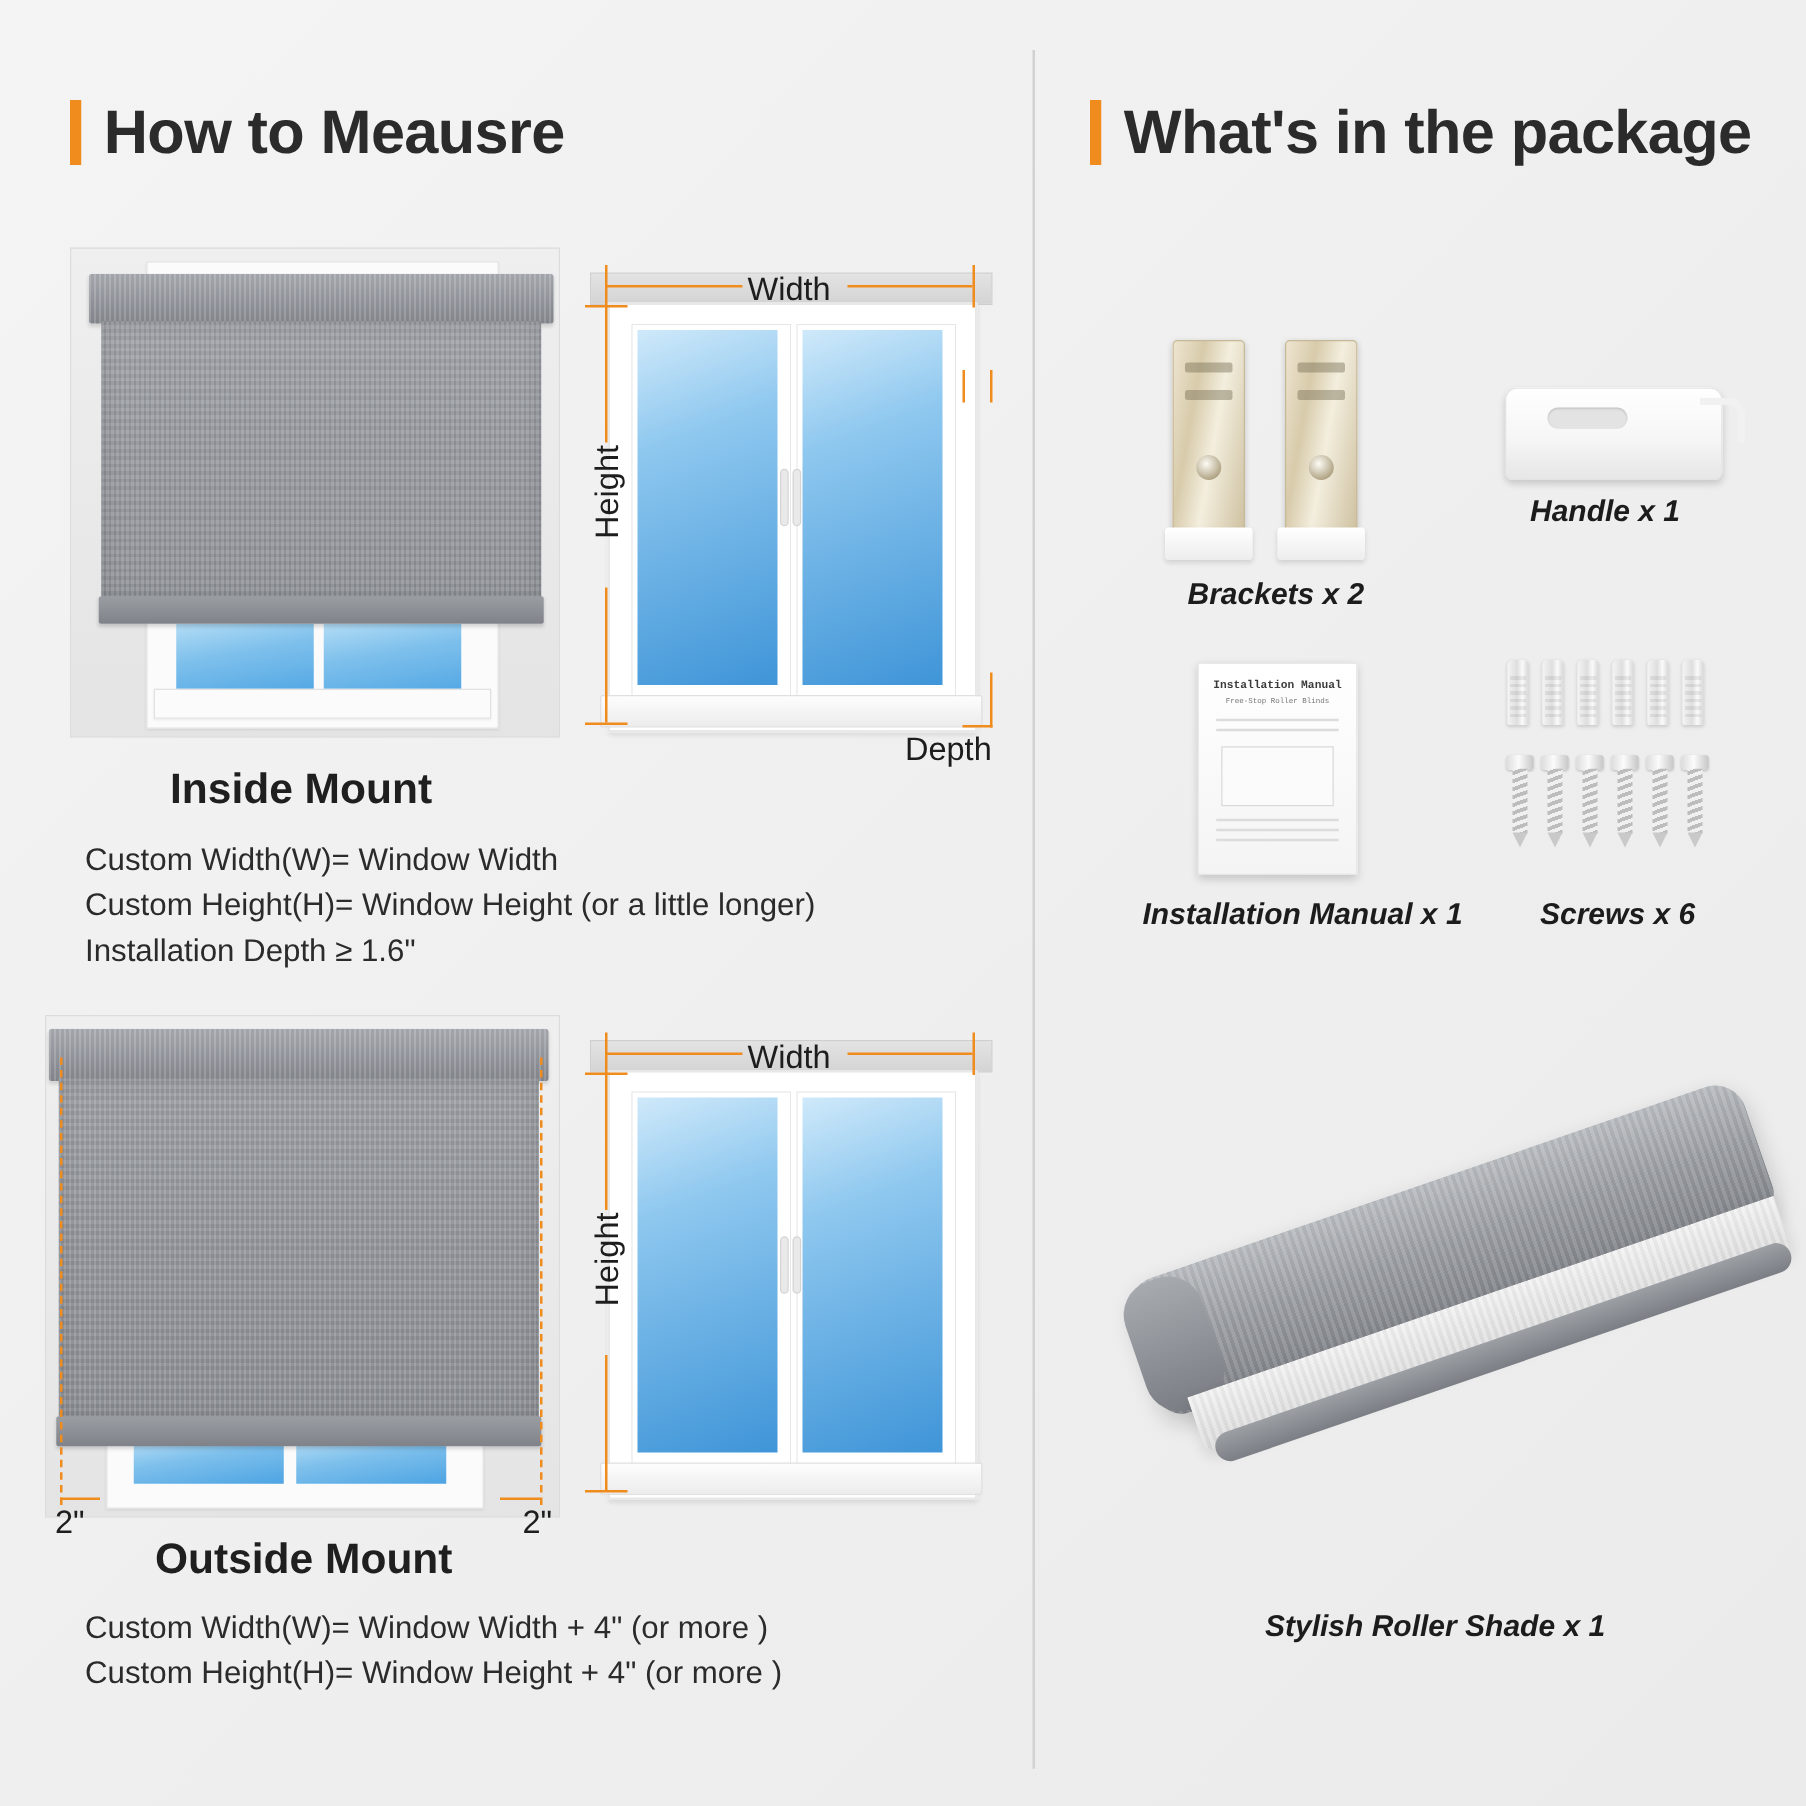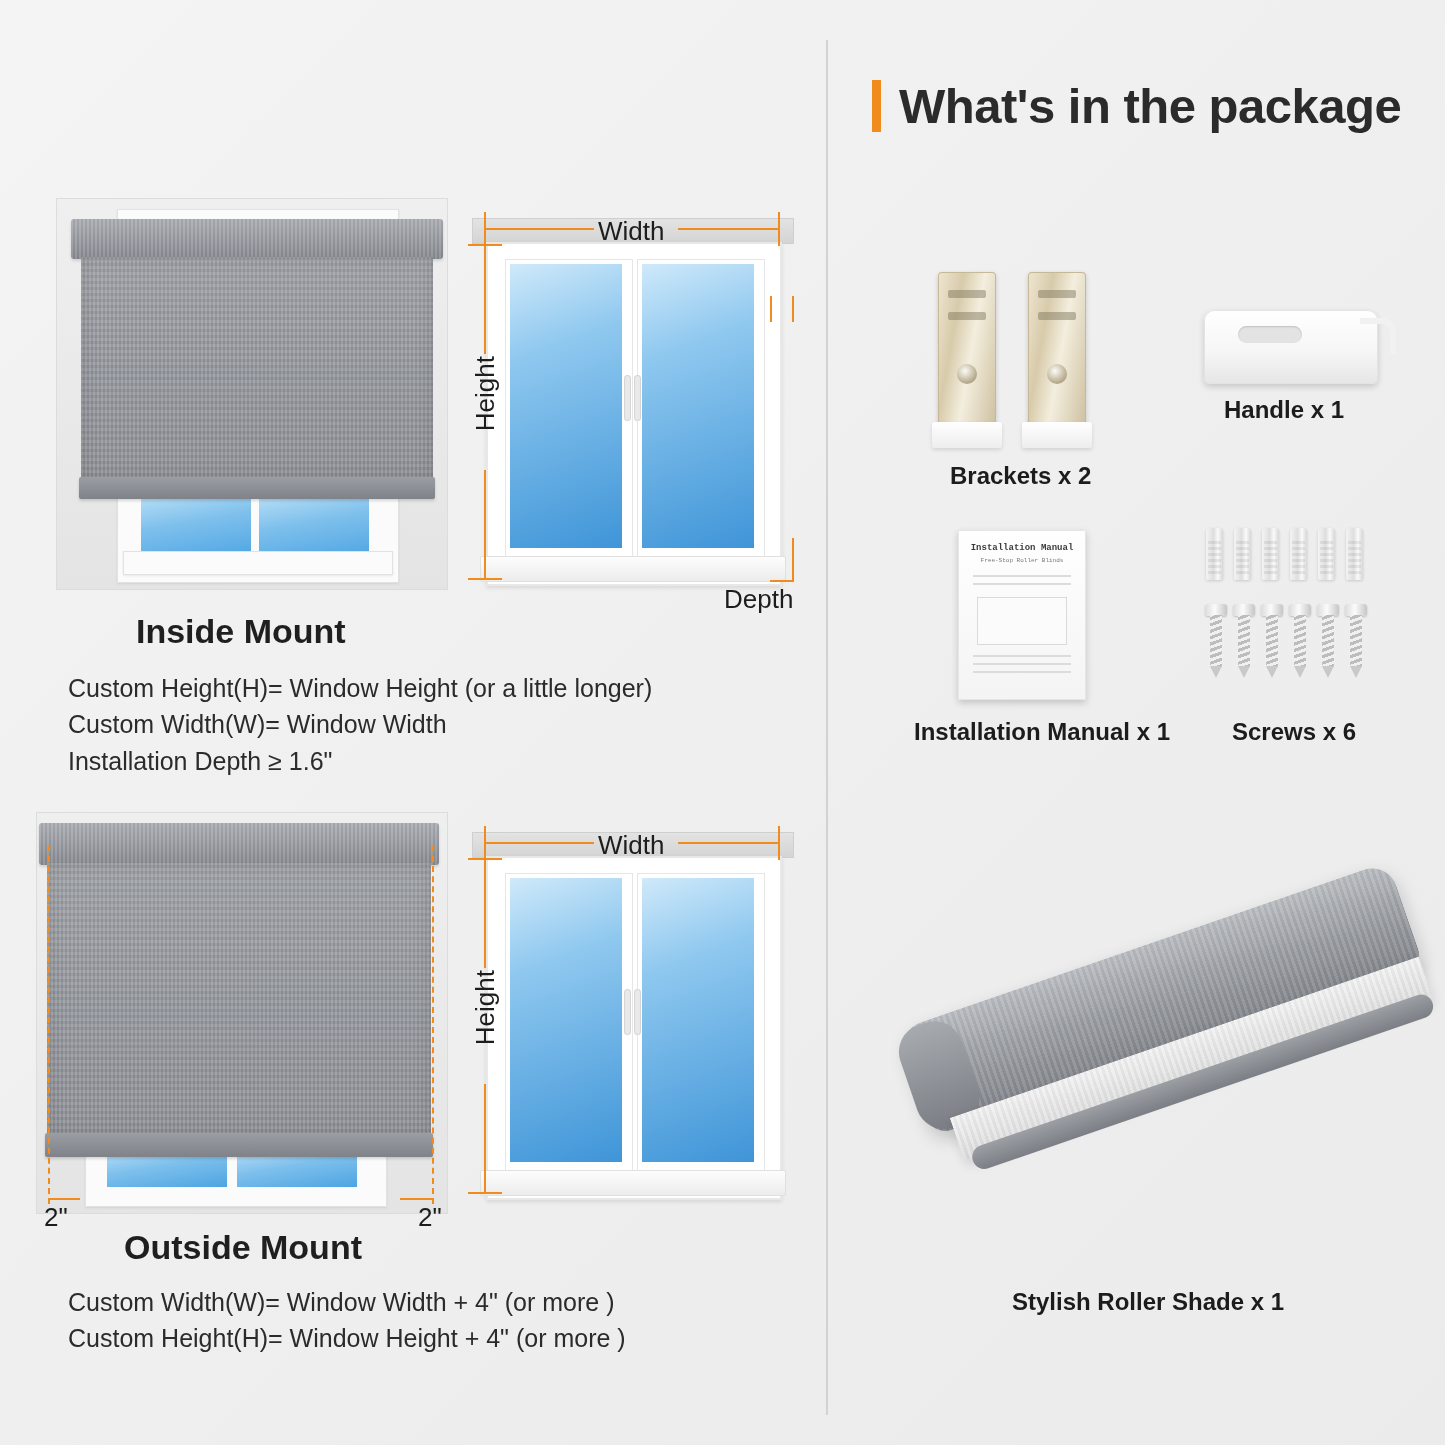--- a/index.html
+++ b/index.html
@@ -169,20 +169,21 @@
     line-height: 1.45;
   }
   .mount-lines div { white-space: nowrap; }
 
   
   .pkg-item { position: absolute; }
   .pkg-caption {
     position: absolute;
     font-size: 24px;
     font-weight: bold;
+    font-style: italic;
     color: #1c1c1c;
     white-space: nowrap;
   }
 
   .bracket {
     position: absolute;
     width: 58px;
     height: 160px;
     border-radius: 4px;
     background: linear-gradient(100deg, #efe6d2 0%, #d8cbab 30%, #f3eede 55%, #cdbf9e 100%);
@@ -371,20 +372,24 @@
     background: linear-gradient(180deg, #9ca0a5, #7b7e84);
   }
 </style>
 </head>
 <body>
 
 <div class="page">
 
   <div class="divider"></div>
 
+  <div class="section-title" style="left:56px; top:78px;">
+    <div class="title-bar"></div>
+    <div class="title-text">How to Meausre</div>
+  </div>
 
   <div class="shade-photo" style="left:56px; top:198px; width:390px; height:390px;">
     <div class="photo-wall"></div>
     <div class="window-frame-white" style="left:60px; top:10px; width:280px; height:372px;"></div>
     <div class="glass" style="left:84px; top:300px; width:110px; height:60px;"></div>
     <div class="glass" style="left:202px; top:300px; width:110px; height:60px;"></div>
     <div class="window-frame-white" style="left:66px; top:352px; width:268px; height:22px;"></div>
     <div class="valance" style="left:14px; top:20px; width:372px; height:40px;"></div>
     <div class="shade-fabric" style="left:24px; top:58px; width:352px; height:222px;"></div>
     <div class="bottom-rail" style="left:22px; top:278px; width:356px; height:22px;"></div>
@@ -418,22 +423,22 @@
 
     <div class="mark mark-v" style="left:308px; top:98px; height:26px;"></div>
     <div class="mark mark-v" style="left:330px; top:98px; height:26px;"></div>
     <div class="mark mark-h" style="left:308px; top:382px; width:24px;"></div>
     <div class="mark mark-v" style="left:330px; top:340px; height:44px;"></div>
     <div class="dim-label" style="left:262px; top:386px;">Depth</div>
   </div>
 
   <div class="mount-name" style="left:136px; top:612px;">Inside Mount</div>
   <div class="mount-lines" style="left:68px; top:670px;">
+    <div>Custom Width(W)= Window Width</div>
     <div>Custom Height(H)= Window Height (or a little longer)</div>
-    <div>Custom Width(W)= Window Width</div>
     <div>Installation Depth ≥ 1.6"</div>
   </div>
 
   <div class="shade-photo" style="left:36px; top:812px; width:410px; height:400px;">
     <div class="photo-wall"></div>
     <div class="window-frame-white" style="left:48px; top:330px; width:300px; height:62px;"></div>
     <div class="glass" style="left:70px; top:340px; width:120px; height:34px;"></div>
     <div class="glass" style="left:200px; top:340px; width:120px; height:34px;"></div>
     <div class="valance" style="left:2px; top:10px; width:400px; height:42px;"></div>
     <div class="shade-fabric" style="left:10px; top:50px; width:384px; height:272px;"></div>

